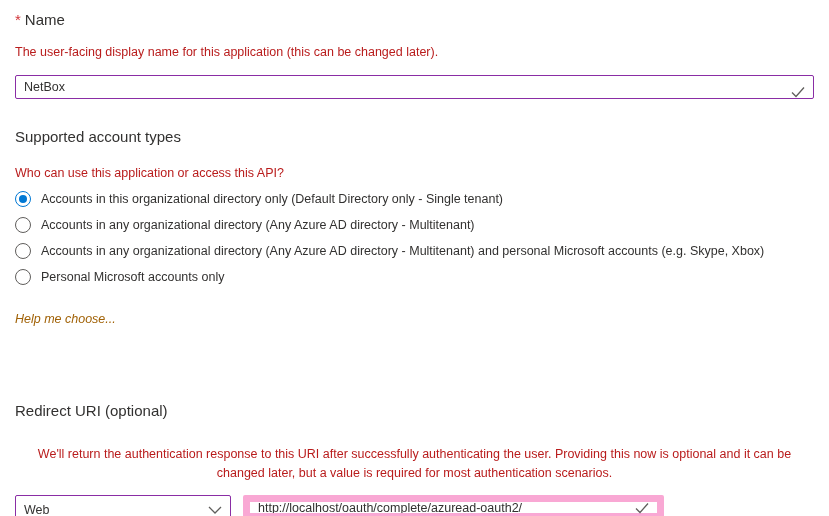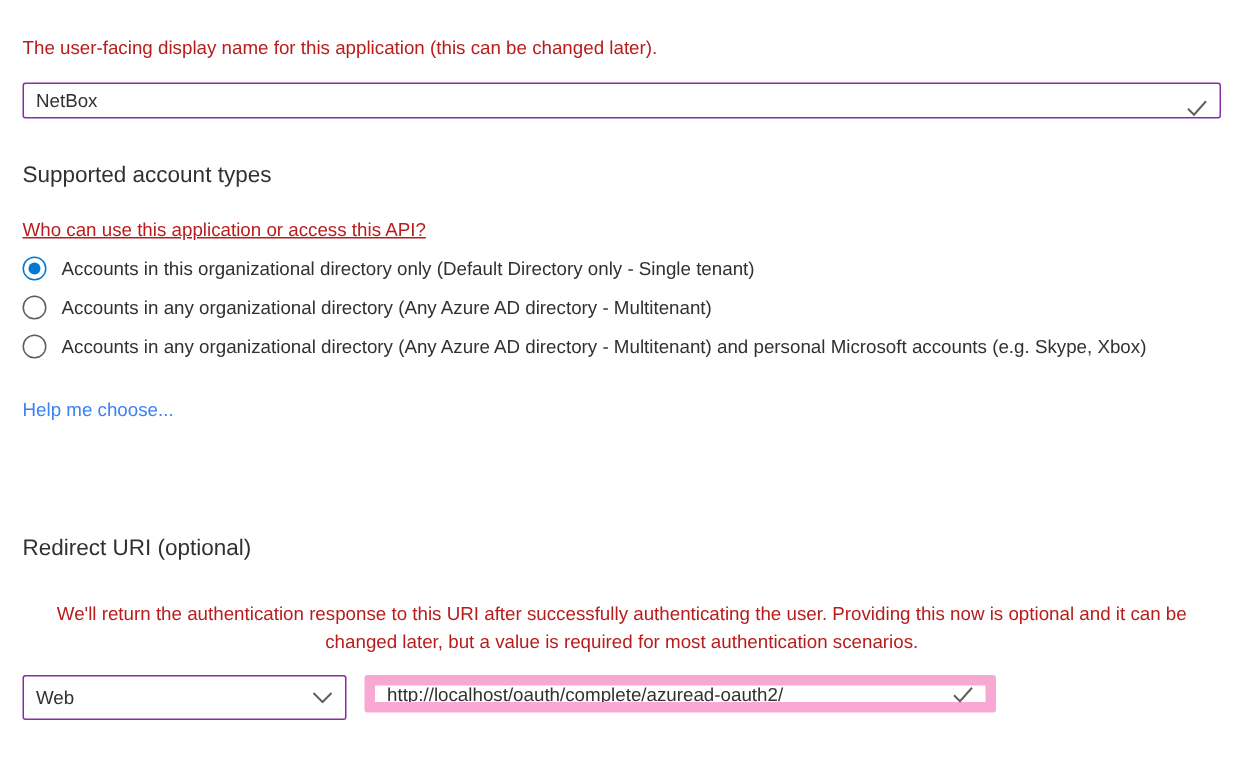--- a/index.html
+++ b/index.html
@@ -41,21 +41,21 @@
     height: 100%;
     padding: 0 8px;
     font-family: inherit;
     font-size: 12.5px;
     color: #323130;
     background: transparent;
   }
   .input-icon { flex: 0 0 auto; margin-right: 8px; display: flex; align-items: center; }
 
   .account-types-heading { margin-top: 28px; }
-  .question { margin-top: 18px; text-decoration: underline; }
+  .question { margin-top: 18px; }
 
   .radio-row {
     display: flex;
     align-items: center;
     gap: 10px;
     margin-top: 10px;
     height: 16px;
     cursor: pointer;
     text-align: right;
   }
@@ -74,23 +74,24 @@
     inset: 3px;
     border-radius: 50%;
     background: #0078d4;
   }
   .radio-label { font-size: 12.5px; line-height: 16px; }
 
   .help-link {
     display: inline-block;
     margin-top: 27px;
     font-size: 12.5px;
-    color: #3b82f6;
+    color: #a16207;
     text-decoration: none;
     cursor: pointer;
+    font-style: italic;
   }
 
   .redirect-heading { margin-top: 74px; }
   .uri-desc { margin-top: 24px; max-width: 800px; line-height: 19px; text-align: center; }
 
   .uri-row { display: flex; gap: 12px; margin-top: 12px; }
   .platform-select {
     width: 216px; height: 25px;
     border: 1px solid #8a2da5;
     border-radius: 2px;
@@ -112,20 +113,21 @@
     justify-content: center;
   }
   svg { display: block; }
 </style>
 </head>
 <body>
 
 <div class="page">
 
   
+  <h2 class="section-heading"><span class="required-marker">*</span><span>Name</span></h2>
 
   <div class="body-text field-desc">The user-facing display name for this application (this can be changed later).</div>
 
   <div class="text-input-wrap">
     <input class="text-input" type="text" value="NetBox" style="">
     <span class="input-icon">
       <svg width="14" height="12" viewBox="0 0 14 12">
         <polyline points="1,6.5 5,10.5 13,1.5" fill="none" stroke="#605e5c" stroke-width="1.3"></polyline>
       </svg>
     </span>
@@ -140,20 +142,24 @@
     <span class="radio-circle selected"></span>
     <span class="radio-label">Accounts in this organizational directory only (Default Directory only - Single tenant)</span>
   </div>
   <div class="radio-row">
     <span class="radio-circle"></span>
     <span class="radio-label">Accounts in any organizational directory (Any Azure AD directory - Multitenant)</span>
   </div>
   <div class="radio-row">
     <span class="radio-circle"></span>
     <span class="radio-label">Accounts in any organizational directory (Any Azure AD directory - Multitenant) and personal Microsoft accounts (e.g. Skype, Xbox)</span>
+  </div>
+  <div class="radio-row">
+    <span class="radio-circle"></span>
+    <span class="radio-label">Personal Microsoft accounts only</span>
   </div>
 
   <a class="help-link" href="#">Help me choose...</a>
 
   
   <h2 class="section-heading redirect-heading">Redirect URI (optional)</h2>
 
   <div class="body-text uri-desc">We'll return the authentication response to this URI after successfully authenticating the user. Providing this now is optional and it can be changed later, but a value is required for most authentication scenarios.</div>
 
   <div class="uri-row">

